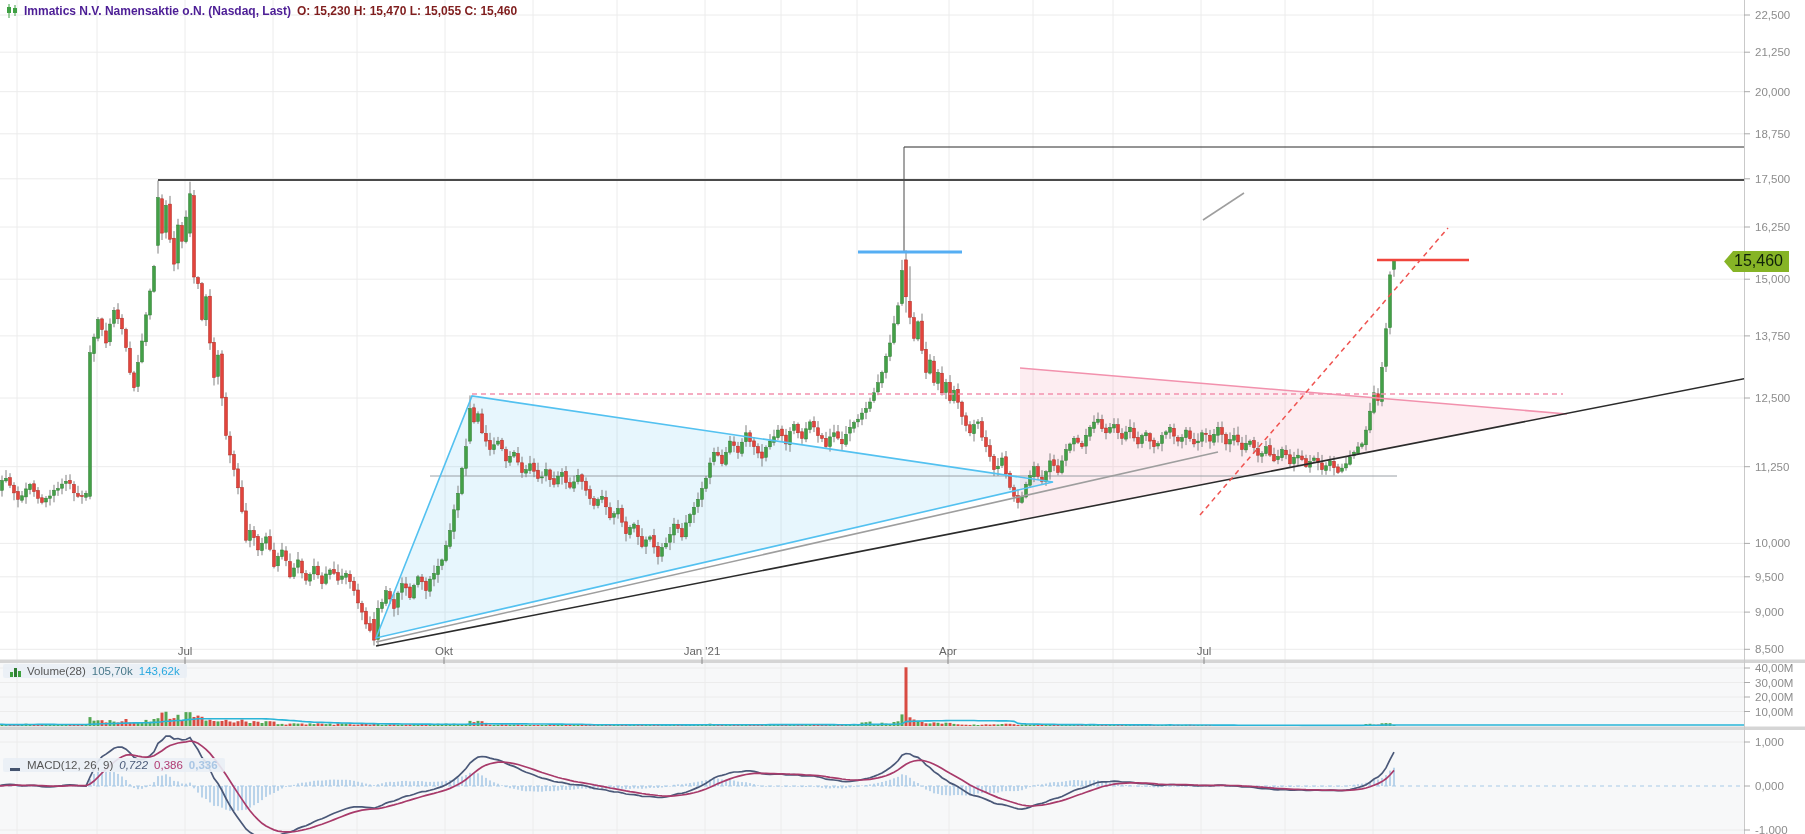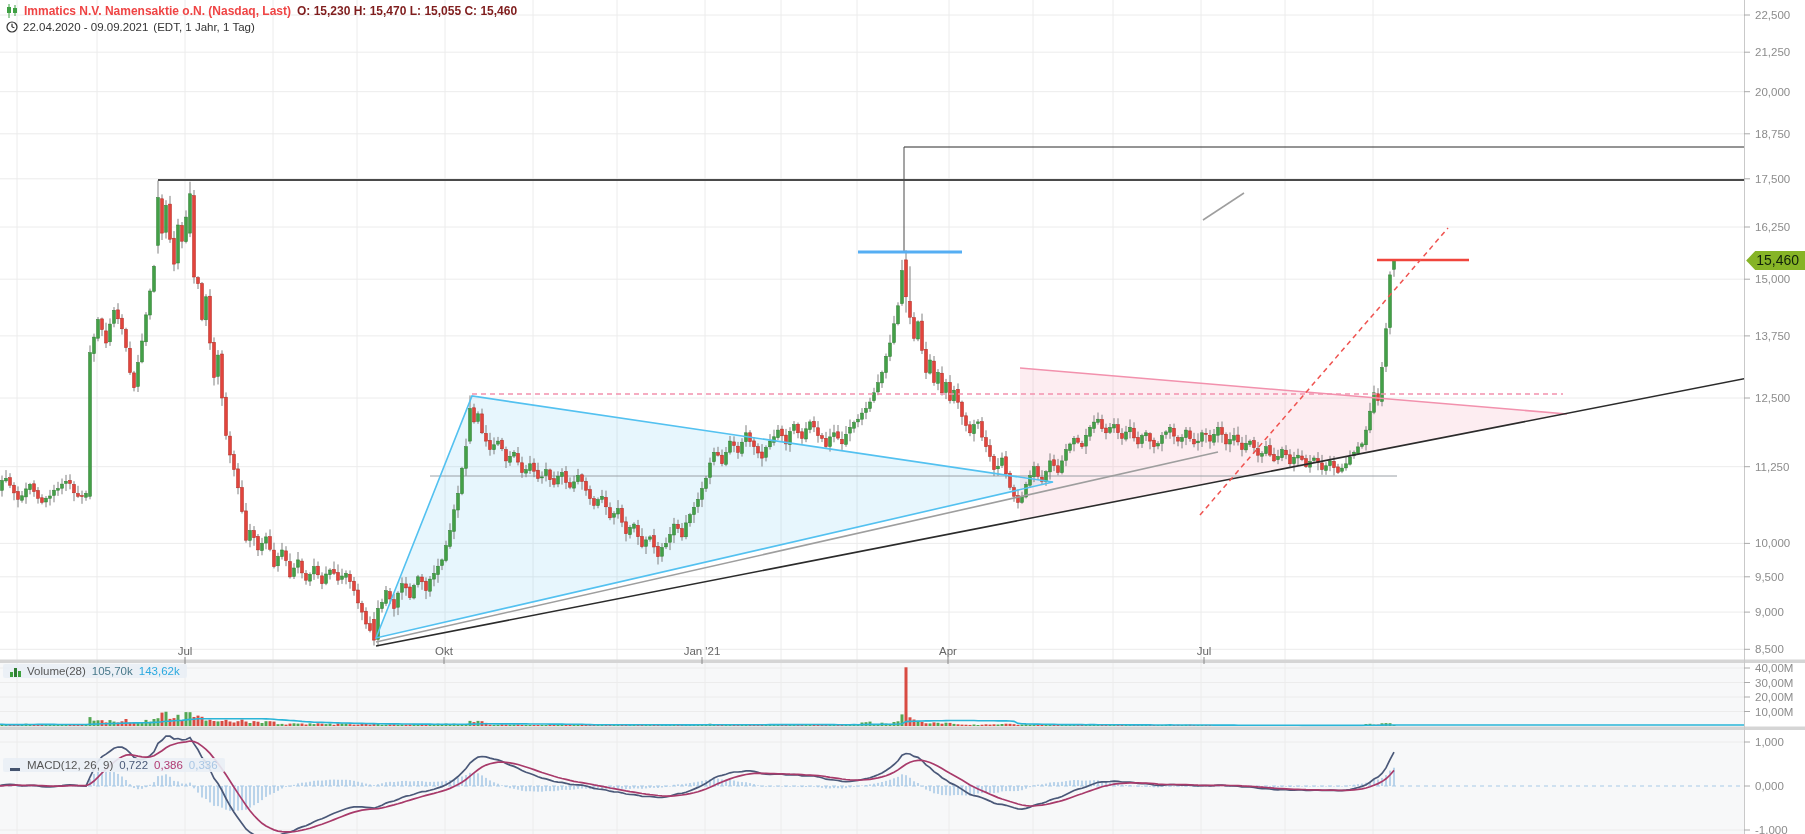--- a/index.html
+++ b/index.html
@@ -1,31 +1,31 @@
 <!DOCTYPE html>
 <html><head>
 <meta charset="utf-8">
 <style>
   html,body{margin:0;padding:0;background:#fff;}
   body{width:1805px;height:834px;overflow:hidden;font-family:"Liberation Sans",sans-serif;position:relative;}
   #chart-root{position:absolute;inset:0;background:#fff;}
   #chart-svg{position:absolute;left:0;top:0;}
   .hdr{position:absolute;left:6px;top:4px;z-index:5;}
   .hdr-line1{display:flex;align-items:center;gap:6px;font-size:12px;font-weight:bold;white-space:nowrap;}
-  .hdr-title{color:#ef4444;}
+  .hdr-title{color:#4c1d95;}
   .hdr-ohlc{color:#7f1d1d;}
   .hdr-line2{display:flex;align-items:center;gap:5px;font-size:11.5px;color:#333;margin-top:3px;white-space:nowrap;}
   .chip{position:absolute;left:3px;display:flex;align-items:flex-end;gap:6px;font-size:11.5px;color:#555;
         background:rgba(233,238,245,0.9);border-radius:2px;padding:1px 7px;z-index:5;white-space:nowrap;}
   .chip .v-dark{color:#48788a;}
   .chip .v-blue{color:#2aa9df;}
-  .chip .m-v1{color:#4a5a78;}
+  .chip .m-v1{color:#4a5a78;font-style:italic;}
   .chip .m-v2{color:#b03a72;}
-  .chip .m-v3{color:#a9c6e4;}
-  #price-tag{position:absolute;right:0;z-index:6;background:#86b426;color:#10220a;font-size:14px;
+  .chip .m-v3{color:#a9c6e4;font-weight:bold;}
+  #price-tag{position:absolute;right:16px;z-index:6;background:#86b426;color:#10220a;font-size:16px;
      padding:1px 6px 2px 10px;clip-path:polygon(0 50%,9px 0,100% 0,100% 100%,9px 100%);}
   .vol-icon{display:inline-flex;align-items:flex-end;gap:1px;height:10px;}
   .vol-icon i{display:block;width:3px;background:#3da03d;}
   .macd-dash{display:inline-block;width:10px;height:3px;background:#44536e;margin-right:1px;}
 </style>
 </head>
 <body>
 
 <div id="chart-root">
 
@@ -1586,31 +1586,20 @@
         <svg width="12" height="14" viewBox="0 0 12 14">
           <line x1="3" y1="0" x2="3" y2="14" stroke="#3fa044" stroke-width="1"></line>
           <rect x="1" y="3" width="4" height="6" fill="#3fa044"></rect>
           <line x1="9" y1="1" x2="9" y2="12" stroke="#3fa044" stroke-width="1"></line>
           <rect x="7" y="4" width="4" height="5" fill="#3fa044"></rect>
         </svg>
       </span>
       <span class="hdr-title">Immatics N.V. Namensaktie  o.N. (Nasdaq, Last)</span>
       <span class="hdr-ohlc">O: 15,230  H: 15,470  L: 15,055  C: 15,460</span>
     </div>
-    <div class="hdr-line2">
-      <span style="display:inline-flex;">
-        <svg width="12" height="12" viewBox="0 0 12 12">
-          <circle cx="6" cy="6" r="5" fill="none" stroke="#333" stroke-width="1.2"></circle>
-          <line x1="6" y1="6" x2="6" y2="2.8" stroke="#333" stroke-width="1.2"></line>
-          <line x1="6" y1="6" x2="8.4" y2="6.8" stroke="#333" stroke-width="1.2"></line>
-        </svg>
-      </span>
-      <span>22.04.2020 - 09.09.2021</span>
-      <span>(EDT, 1 Jahr, 1 Tag)</span>
-    </div>
   </div>
 
   <div class="chip" style="top:664px;">
     <span class="vol-icon">
       <i style="height:5px;"></i>
         <i style="height:9px;background:#2e7d32;"></i>
         <i style="height:6px;"></i>
     </span>
     <span>Volume(28)</span>
     <span class="v-dark">105,70k</span>

